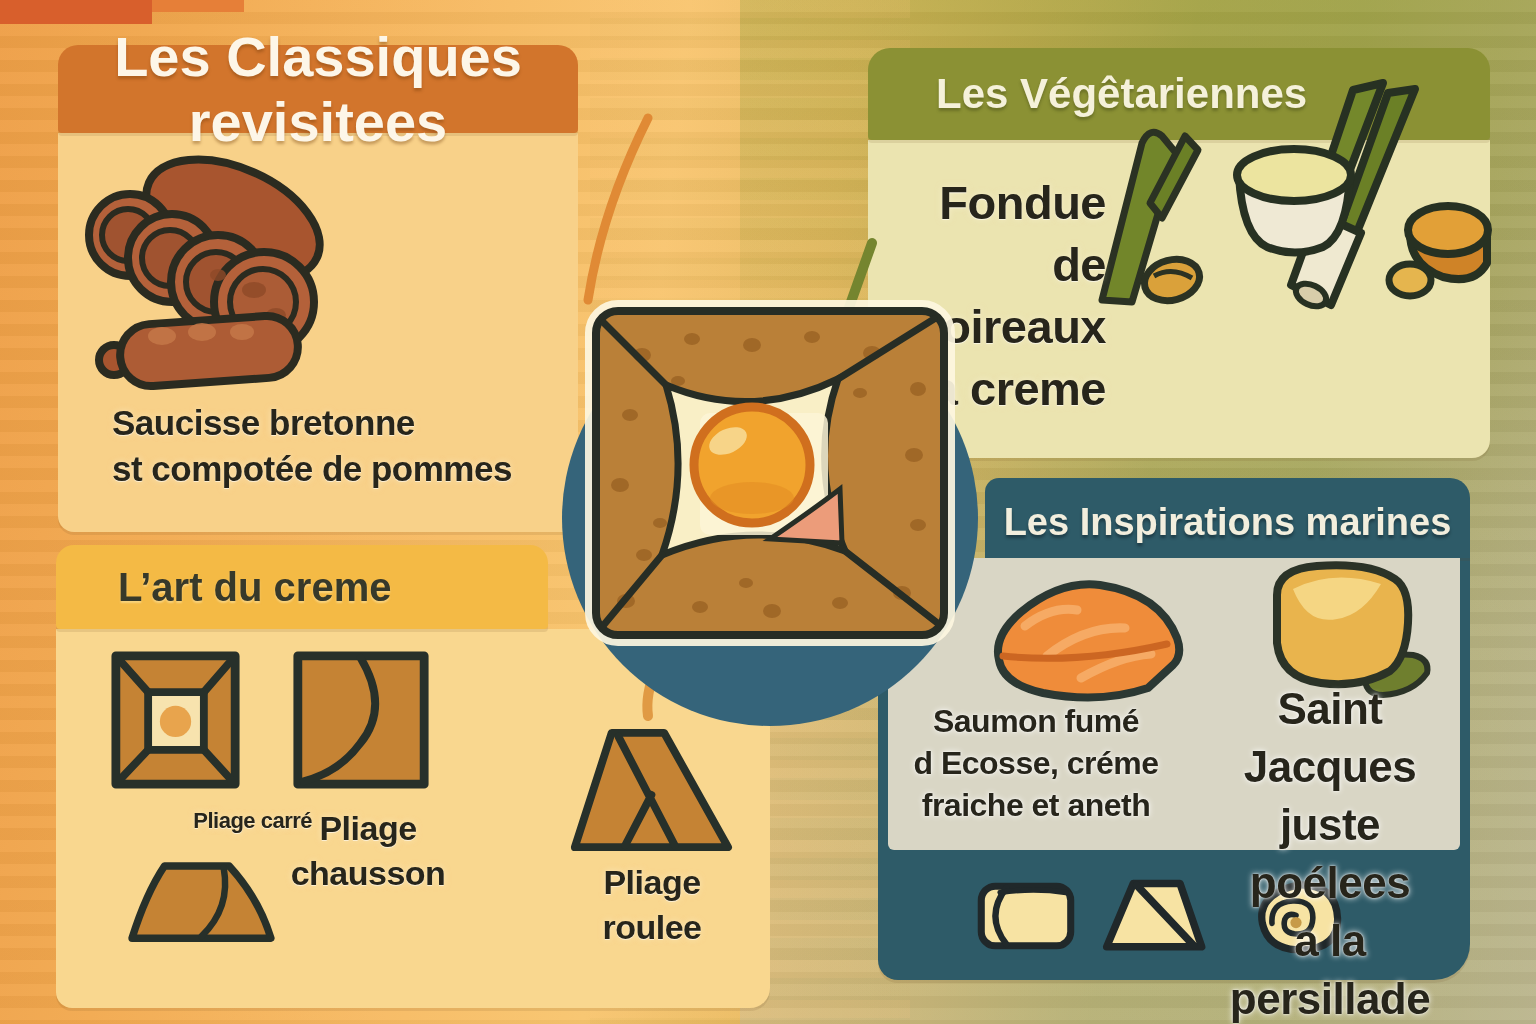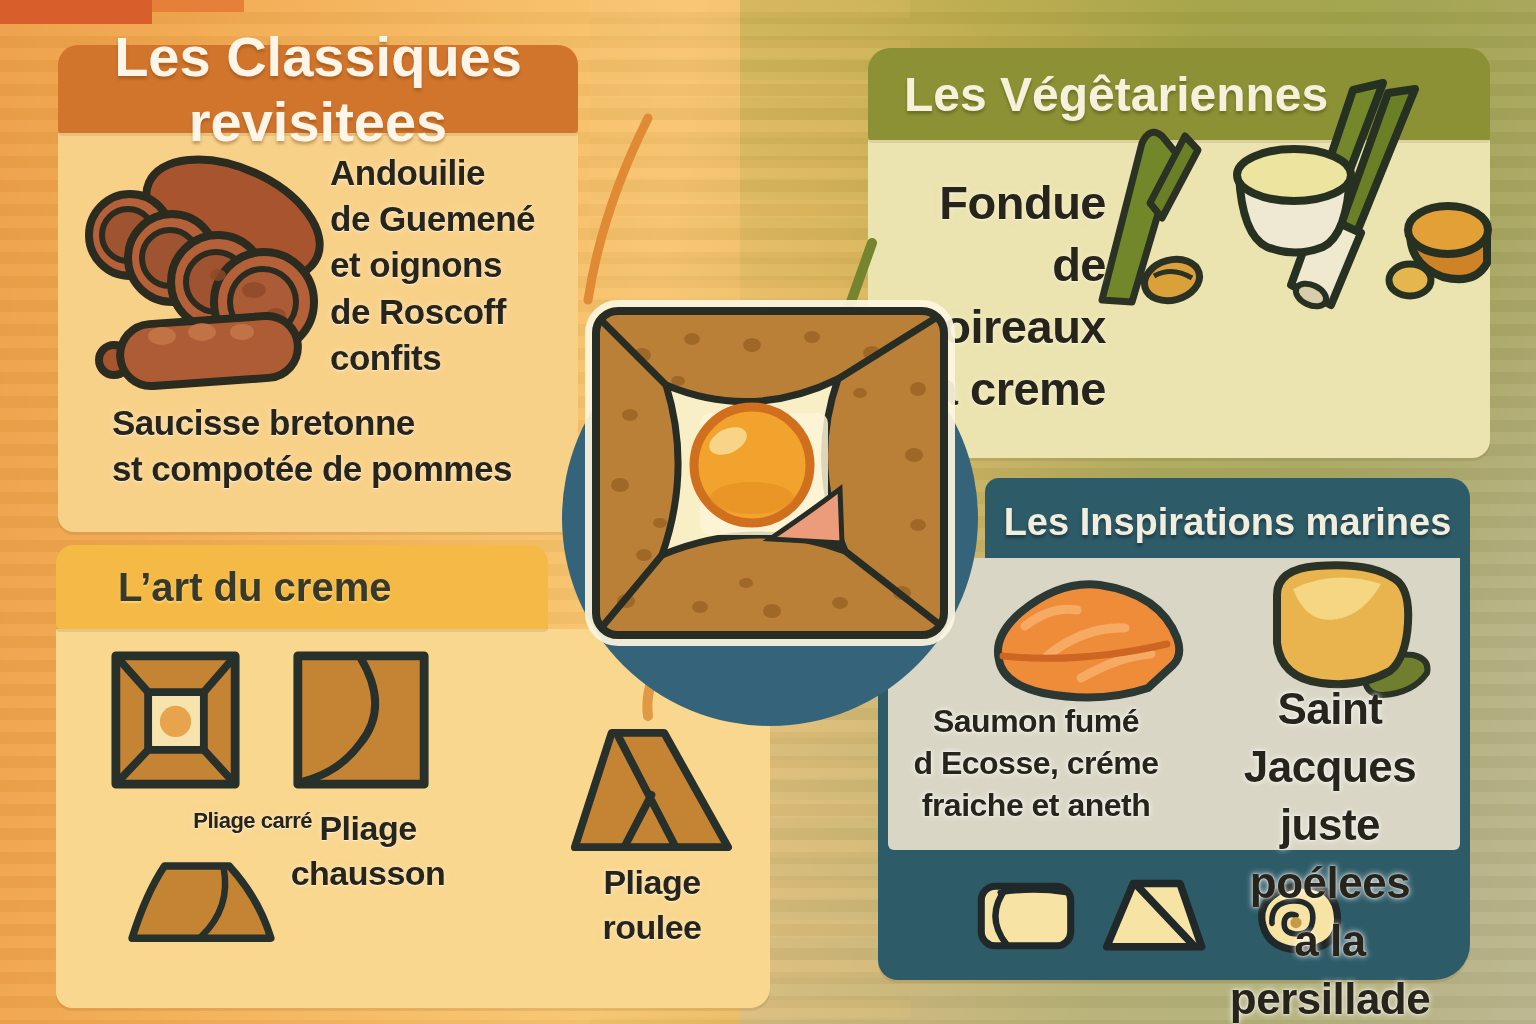--- a/index.html
+++ b/index.html
@@ -27,21 +27,21 @@
   .cls-hdr .t{text-align:center;font-size:56px;color:#fdf6e8;text-shadow:0 3px 3px rgba(105,55,10,.35);}
   .cls-body{left:58px;top:133px;width:520px;height:399px;background:#f8d189;border-radius:0 0 16px 16px;}
 
   
   .pli-hdr{left:56px;top:545px;width:492px;height:84px;background:#f4ba45;border-radius:18px 18px 4px 4px;}
   .pli-hdr .t{padding-left:62px;font-size:40px;color:#37392a;text-shadow:0 2px 2px rgba(255,235,180,.5);}
   .pli-body{left:56px;top:629px;width:714px;height:379px;background:#f9d78f;border-radius:0 20px 20px 16px;}
 
   
   .veg-hdr{left:868px;top:48px;width:622px;height:92px;background:#8b9134;border-radius:22px 22px 4px 4px;}
-  .veg-hdr .t{padding-left:36px;font-size:48px;color:#f5f1da;text-shadow:0 3px 3px rgba(50,55,15,.35);}
+  .veg-hdr .t{padding-left:68px;font-size:42px;color:#f5f1da;text-shadow:0 3px 3px rgba(50,55,15,.35);}
   .veg-body{left:868px;top:140px;width:622px;height:318px;background:#ebe4b0;border-radius:0 0 18px 18px;}
 
   
   .mar-hdr{left:985px;top:478px;width:485px;height:80px;background:#2e5b68;border-radius:14px 20px 0 0;}
   .mar-hdr .t{text-align:center;font-size:38px;color:#f2eedd;text-shadow:0 3px 3px rgba(10,25,30,.45);margin-top:9px;}
   .mar-frame{left:878px;top:558px;width:592px;height:422px;background:#2e5b68;border-radius:8px 0 36px 20px;}
   .mar-light{left:888px;top:558px;width:572px;height:292px;background:#d9d6c5;border-radius:0 0 6px 6px;z-index:11;}
 
   .txt{z-index:20;color:#27251b;letter-spacing:-.5px;white-space:pre-line;line-height:1.32;
        text-shadow:0 1px 0 rgba(255,255,255,.55),0 0 6px rgba(255,248,225,.5);}
@@ -86,25 +86,20 @@
     <div class="t">Les Végêtariennes</div>
   </div>
   <div class="abs panel veg-body"></div>
 
   <div class="abs panel hdr mar-hdr">
     <div class="t">Les Inspirations marines</div>
   </div>
   <div class="abs panel mar-frame"></div>
   <div class="abs mar-light"></div>
 
-  <div class="abs txt t-andouille">Andouilie
-de Guemené
-et oignons
-de Roscoff
-confits</div>
   <div class="abs txt t-saucisse">Saucisse bretonne
 st compotée de pommes</div>
   <div class="abs txt t-fondue">Fondue
 de poireaux
 a la creme</div>
   <div class="abs txt t-saumon">Saumon fumé
 d Ecosse, créme
 fraiche et aneth</div>
   <div class="abs txt t-stjacques">Saint Jacques
 juste poélees

